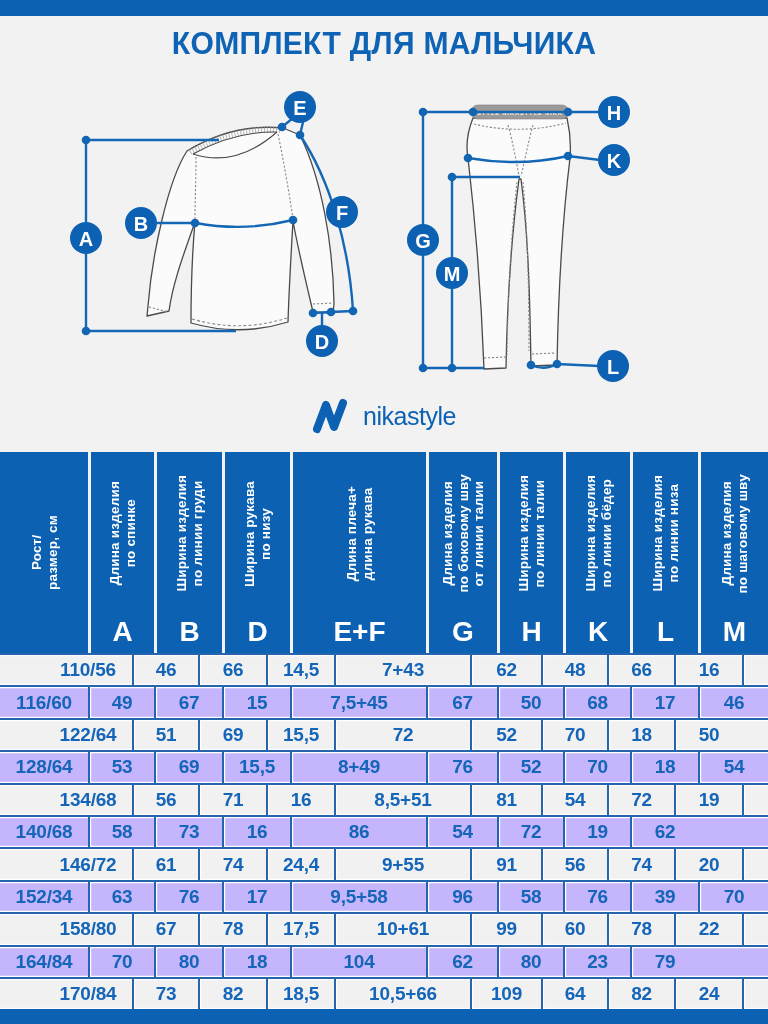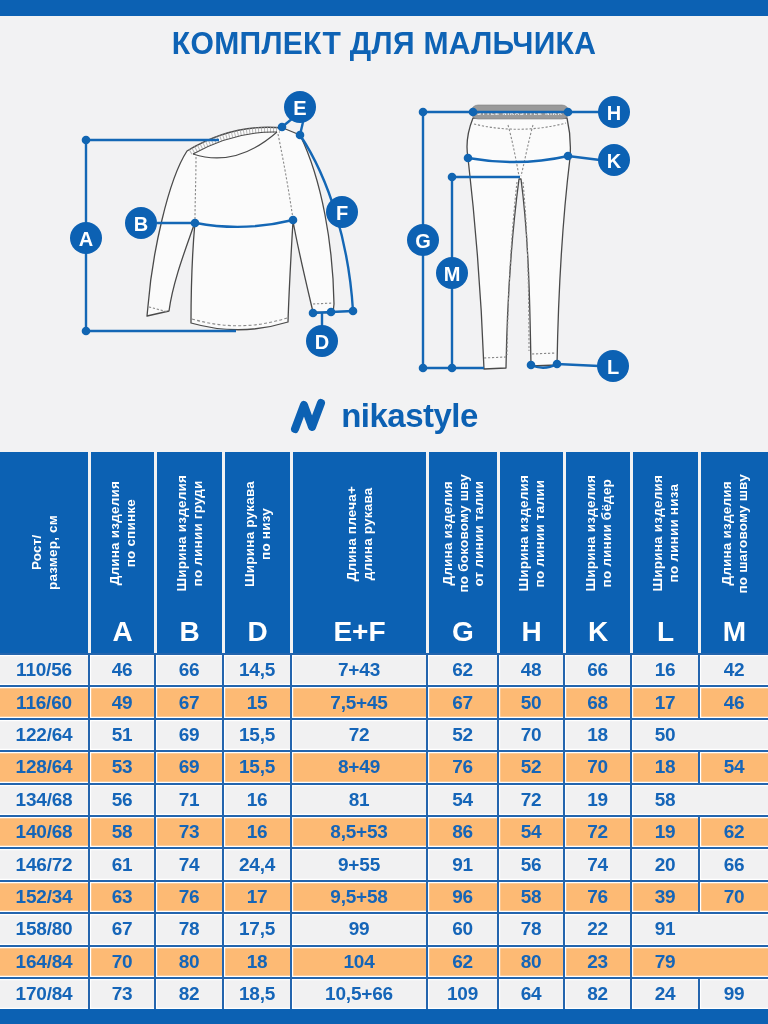--- a/index.html
+++ b/index.html
@@ -10,21 +10,21 @@
   }
   .topbar{position:absolute;top:0;left:0;width:768px;height:16px;background:#0c61b3;}
   .footbar{position:absolute;top:1009px;left:0;width:768px;height:15px;background:#0c61b3;}
   .title{
     position:absolute;top:26px;left:0;width:768px;text-align:center;
     font-size:31px;font-weight:bold;color:#0e63b5;letter-spacing:.3px;
     transform:scaleX(.97);
   }
   .diagram{position:absolute;top:85px;left:0;}
   .logo{position:absolute;top:397px;left:0;width:768px;display:flex;align-items:center;justify-content:center;gap:9px;}
-  .logo-text{font-size:33px;font-weight:bold;color:#0c61b3;letter-spacing:-.5px;}
+  .logo-text{font-size:25px;font-weight:normal;color:#0c61b3;letter-spacing:-.5px;}
 
   .size-table{position:absolute;top:452px;left:0;width:768px;
     --cols:88px 66px 68px 68px 136px 71px 66px 67px 68px 70px;}
   .thead{display:grid;grid-template-columns:var(--cols);height:201px;}
   .hcell{background:#0c61b3;position:relative;box-sizing:border-box;}
   .hcell + .hcell{border-left:3px solid #f2f2f3;}
   .vwrap{position:absolute;left:0;right:0;top:6px;bottom:44px;display:flex;align-items:center;justify-content:center;}
   .hcell.first .vwrap{bottom:6px;}
   .vtext{
     writing-mode:vertical-rl;transform:rotate(180deg);
@@ -32,22 +32,22 @@
     white-space:pre-line;text-align:center;letter-spacing:.2px;
   }
   .letter{position:absolute;bottom:5px;left:0;right:0;text-align:center;color:#fff;font-size:28px;font-weight:bold;}
 
   .tbody{display:block;}
   .drow{
     display:grid;grid-template-columns:var(--cols);height:32.4px;box-sizing:border-box;
     border-top:2px solid #2465ae;
     box-shadow:inset 0 1.2px 0 #ffffff, inset 0 -1.2px 0 #ffffff;
   }
-  .drow.odd{background:#f1f1f2;}
-  .drow.even{background:#fdba74;}
+  .drow.odd{background:#f1f1f2;padding-left:44px;}
+  .drow.even{background:#c4b5fd;}
   .dcell{
     display:flex;align-items:center;justify-content:center;box-sizing:border-box;
     font-weight:bold;color:#1565b8;font-size:19px;letter-spacing:-.2px;
   }
   .dcell + .dcell{border-left:2px solid #2465ae;box-shadow:inset 1.2px 0 0 #ffffff;}
 
   svg text.mletter{fill:#fff;font-size:20px;font-weight:bold;text-anchor:middle;}
   svg text.bandtext{fill:#ffffff;font-size:5.5px;font-weight:bold;text-anchor:middle;letter-spacing:1px;}
 </style>
 </head>
@@ -281,32 +281,32 @@
         <div class="dcell">52</div>
         <div class="dcell">70</div>
         <div class="dcell">18</div>
         <div class="dcell">54</div>
       </div>
       <div class="drow odd">
         <div class="dcell">134/68</div>
         <div class="dcell">56</div>
         <div class="dcell">71</div>
         <div class="dcell">16</div>
+        <div class="dcell">8,5+51</div>
         <div class="dcell">81</div>
         <div class="dcell">54</div>
         <div class="dcell">72</div>
         <div class="dcell">19</div>
         <div class="dcell">58</div>
       </div>
       <div class="drow even">
         <div class="dcell">140/68</div>
         <div class="dcell">58</div>
         <div class="dcell">73</div>
         <div class="dcell">16</div>
-        <div class="dcell">8,5+53</div>
         <div class="dcell">86</div>
         <div class="dcell">54</div>
         <div class="dcell">72</div>
         <div class="dcell">19</div>
         <div class="dcell">62</div>
       </div>
       <div class="drow odd">
         <div class="dcell">146/72</div>
         <div class="dcell">61</div>
         <div class="dcell">74</div>
@@ -328,20 +328,21 @@
         <div class="dcell">58</div>
         <div class="dcell">76</div>
         <div class="dcell">39</div>
         <div class="dcell">70</div>
       </div>
       <div class="drow odd">
         <div class="dcell">158/80</div>
         <div class="dcell">67</div>
         <div class="dcell">78</div>
         <div class="dcell">17,5</div>
+        <div class="dcell">10+61</div>
         <div class="dcell">99</div>
         <div class="dcell">60</div>
         <div class="dcell">78</div>
         <div class="dcell">22</div>
         <div class="dcell">91</div>
       </div>
       <div class="drow even">
         <div class="dcell">164/84</div>
         <div class="dcell">70</div>
         <div class="dcell">80</div>

